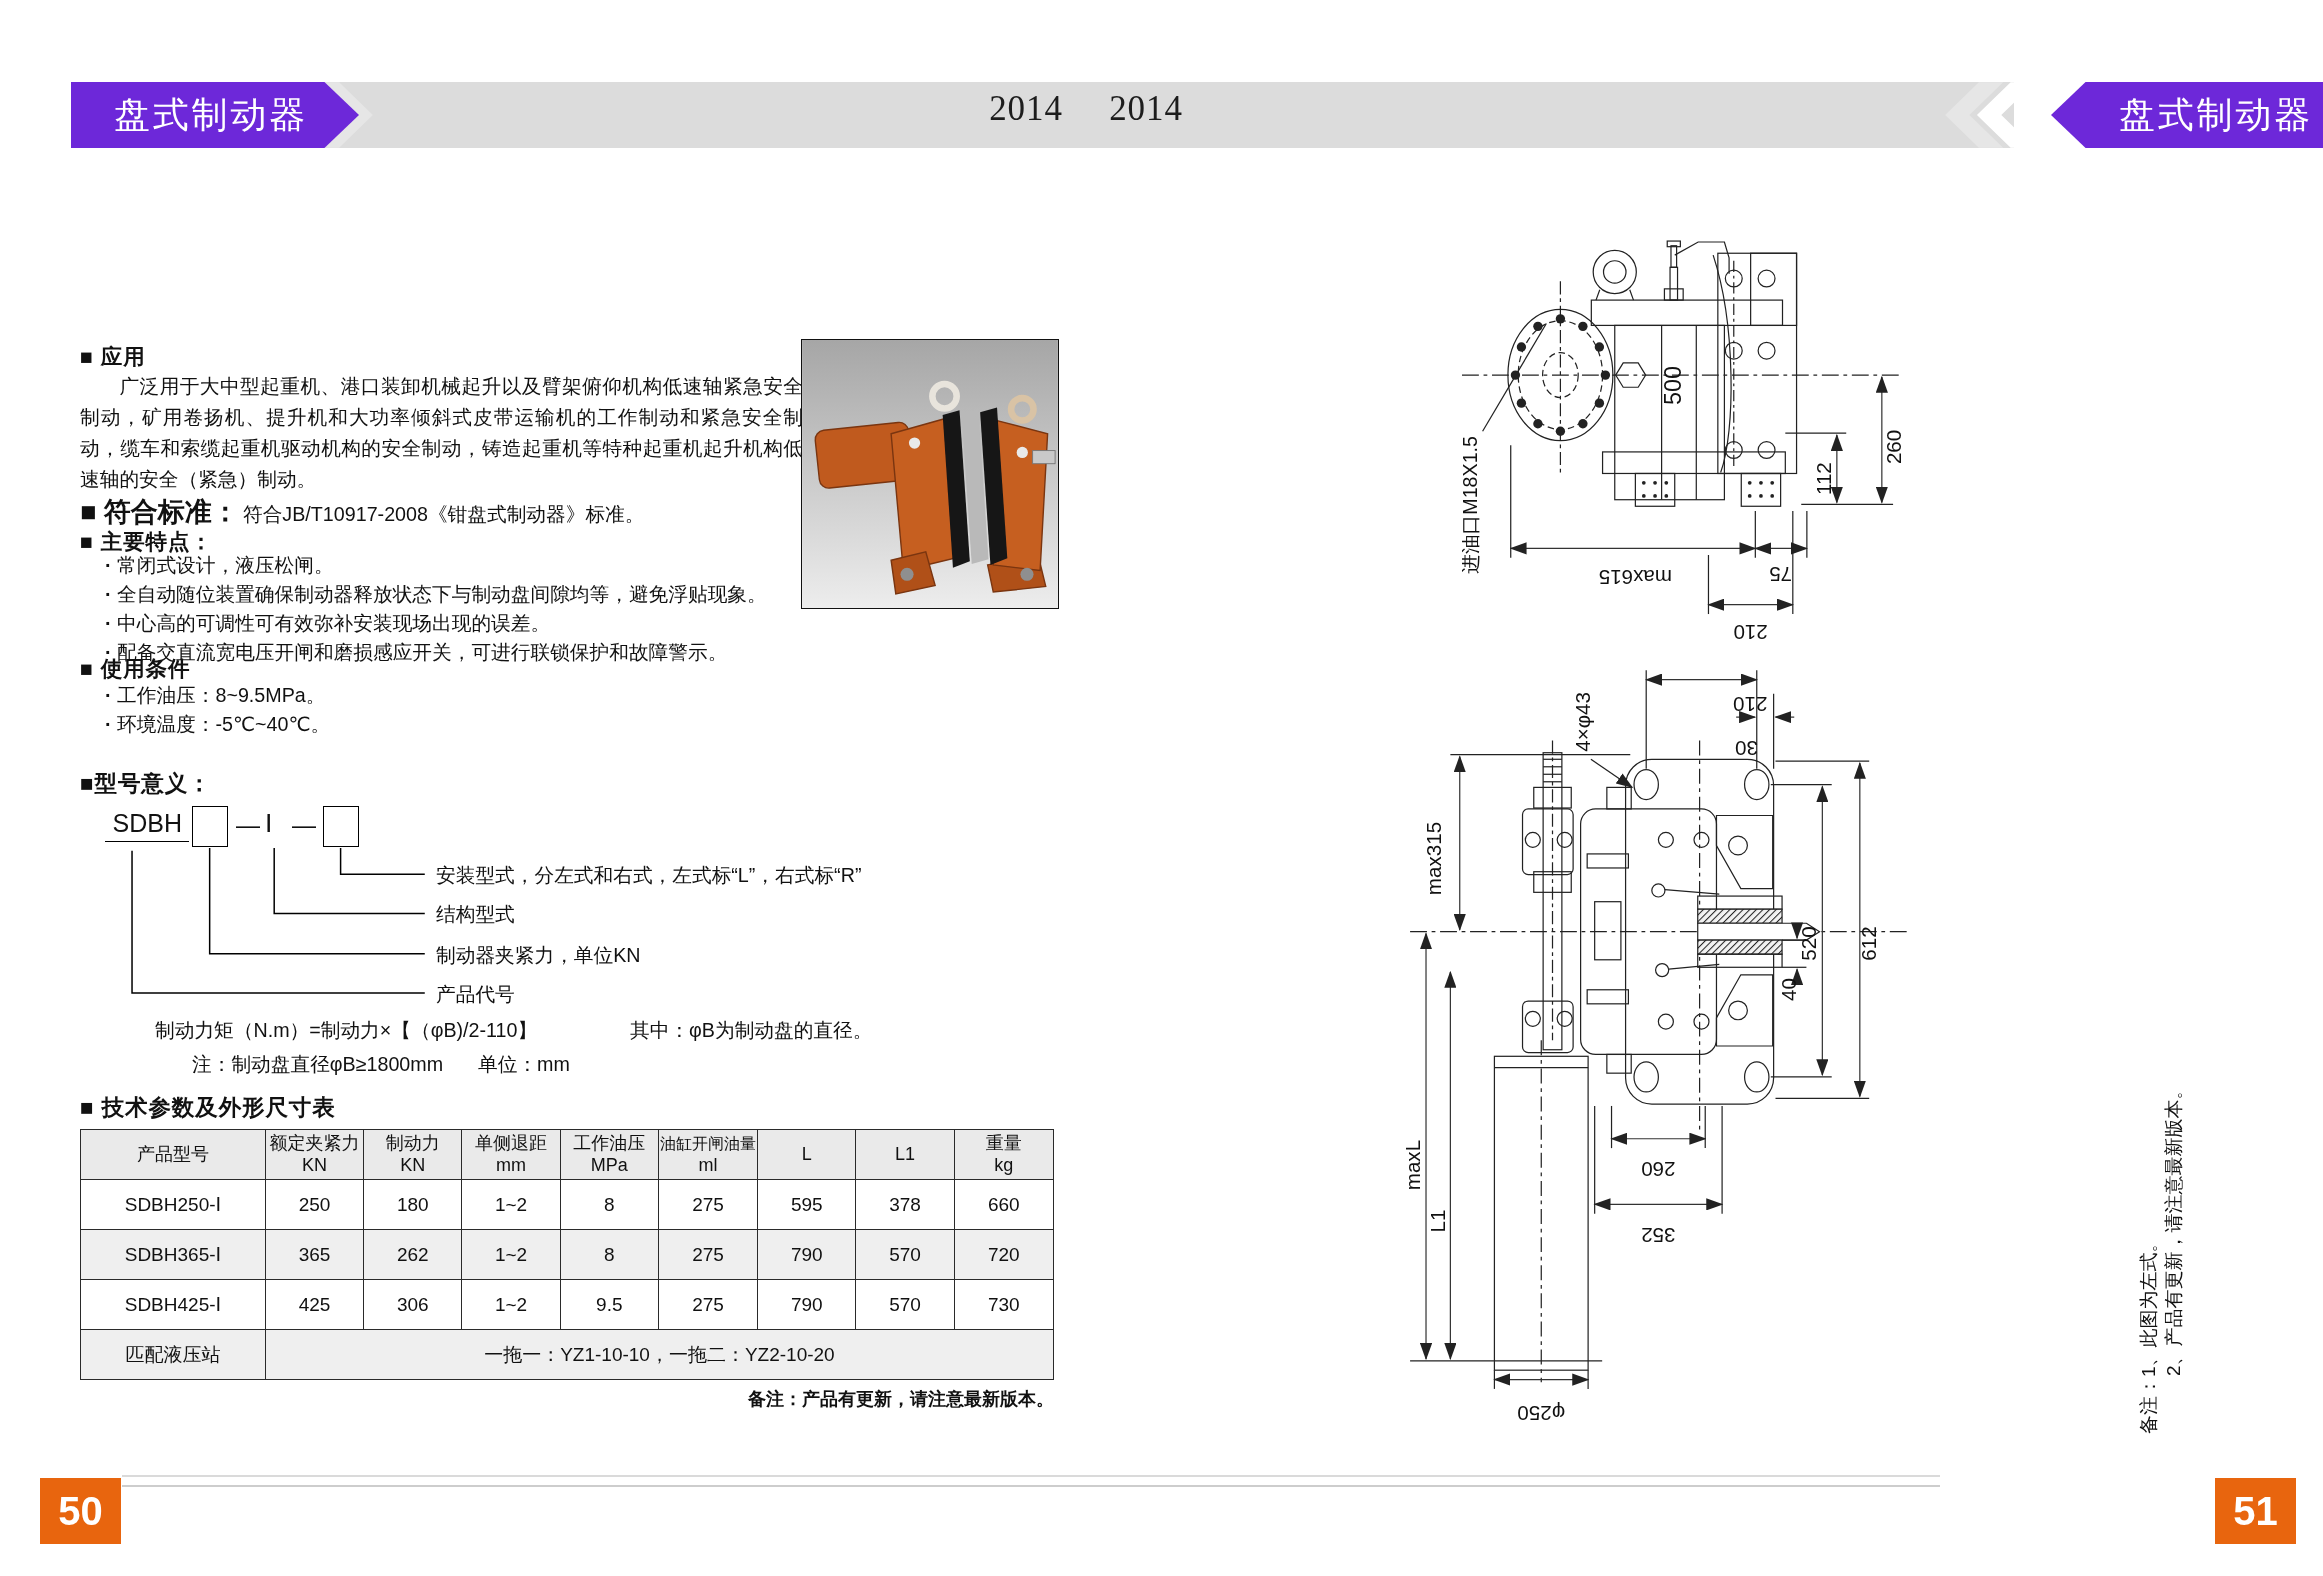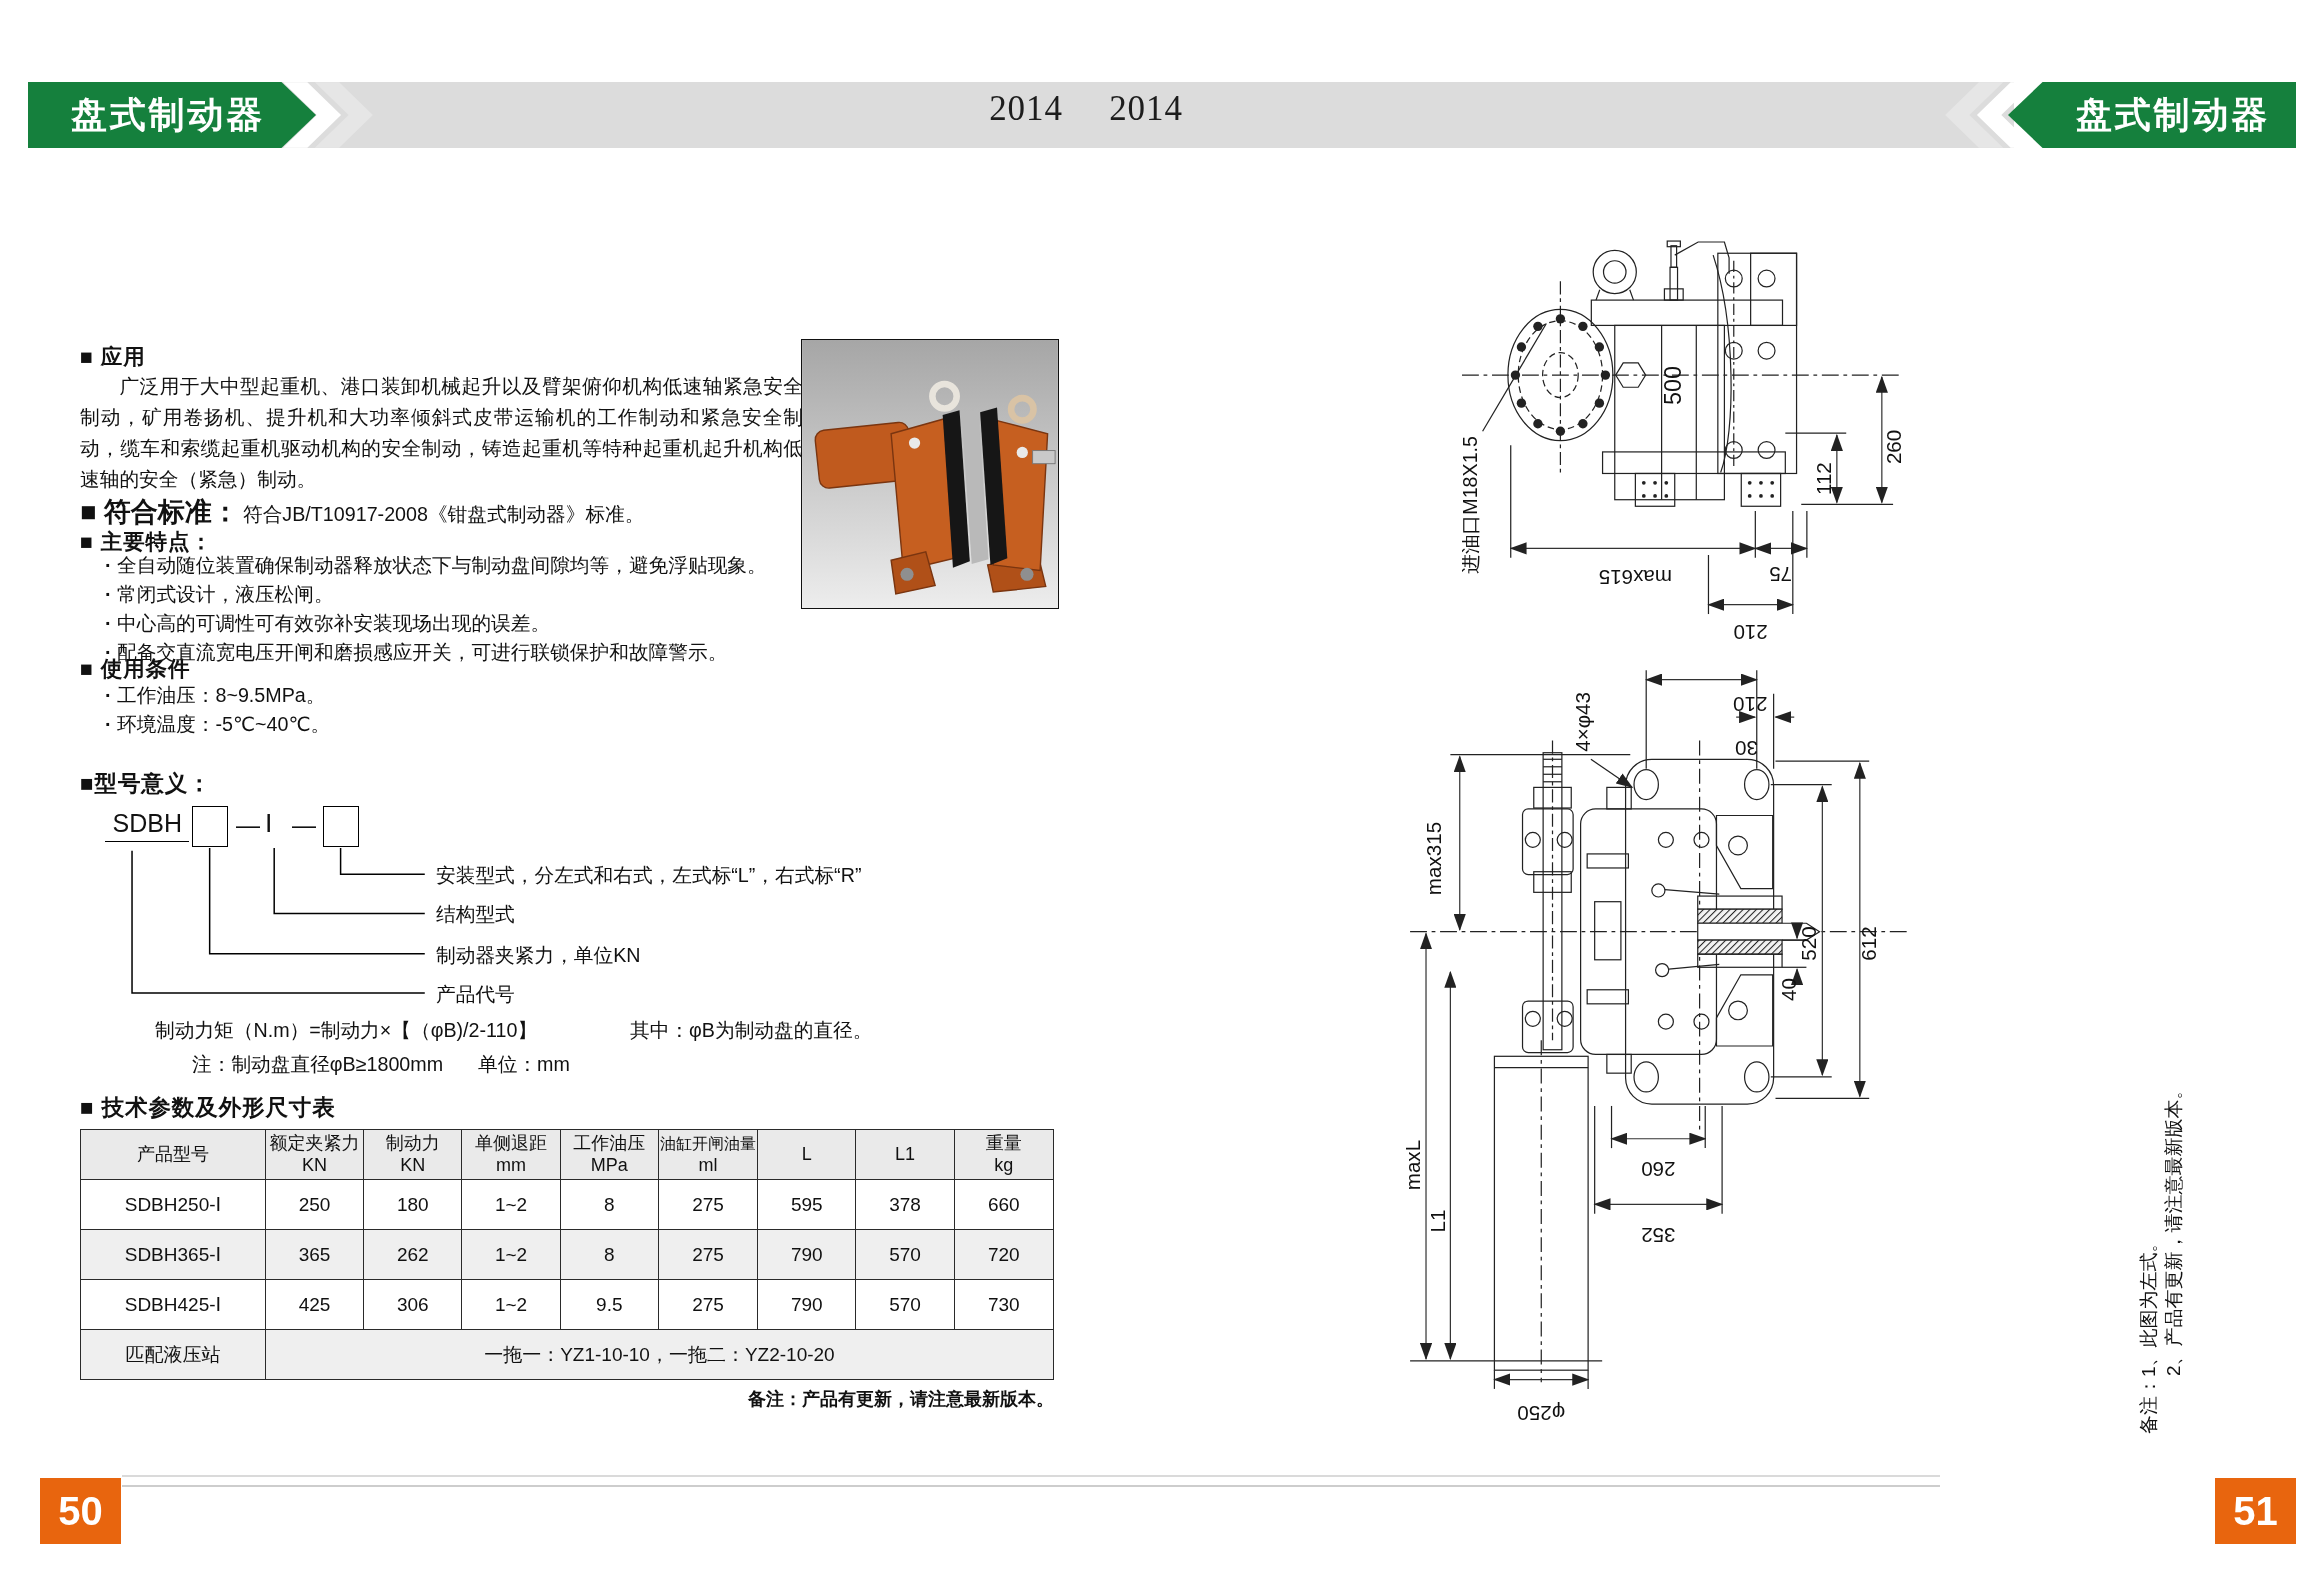--- a/index.html
+++ b/index.html
@@ -1,22 +1,22 @@
 <!DOCTYPE html>
 <html style="font-size:15px"><head>
 <meta charset="utf-8">
 <style>
   html,body{margin:0;padding:0;background:#fff;}
   #canvas{position:relative;width:2324px;height:1577px;background:#fff;overflow:hidden;
           font-family:"Liberation Sans","DejaVu Sans",sans-serif;color:#111;}
   .abs{position:absolute;}
   
   .band{left:281px;top:82px;width:1733px;height:66px;background:#DCDCDC;}
-  .banner{top:82px;width:288px;height:66px;background:#15803d;color:#fff;
-          font-size:36px;font-weight:bold;line-height:66px;letter-spacing:2.8px;}
+  .banner{top:82px;width:288px;height:66px;background:#6d28d9;color:#fff;
+          font-size:36px;font-weight:normal;line-height:66px;letter-spacing:2.8px;margin-left:43px;}
   .banner.left{left:28px;clip-path:polygon(0 0,88% 0,100% 50%,88% 100%,0 100%);padding-left:0;text-align:left;}
   .banner.left span{margin-left:43px;}
   .banner.right{left:2008px;clip-path:polygon(100% 0,12% 0,0 50%,12% 100%,100% 100%);text-align:right;}
   .banner.right span{margin-right:26px;}
   .year{top:89px;width:122px;text-align:center;font-size:35px;color:#1d1d1d;letter-spacing:0.9px;font-family:Liberation Serif, serif;}
   
   .titlebar{left:80px;top:232px;width:972px;height:61px;background:#D6D6D6;
             font-size:33px;font-weight:bold;line-height:61px;}
   .titlebar span{margin-left:52px;letter-spacing:0.9px;}
   
@@ -78,22 +78,22 @@
   <div class="abs h1" style="left:80px;top:342px">■ 应用</div>
   <div class="abs body-par" style="left:80px;top:371px">广泛用于大中型起重机、港口装卸机械起升以及臂架俯仰机构低速轴紧急安全制动，矿用卷扬机、提升机和大功率倾斜式皮带运输机的工作制动和紧急安全制动，缆车和索缆起重机驱动机构的安全制动，铸造起重机等特种起重机起升机构低速轴的安全（紧急）制动。</div>
 
   <div class="abs" style="left:80px;top:494px">
     <span class="inline-b">■ 符合标准：</span>
     <span class="inline-r">符合JB/T10917-2008《钳盘式制动器》标准。</span>
   </div>
 
   <div class="abs h1" style="left:80px;top:527px">■ 主要特点：</div>
   <ul class="abs dotlist" style="left:105px;top:551px">
+    <li>常闭式设计，液压松闸。</li>
     <li>全自动随位装置确保制动器释放状态下与制动盘间隙均等，避免浮贴现象。</li>
-    <li>常闭式设计，液压松闸。</li>
     <li>中心高的可调性可有效弥补安装现场出现的误差。</li>
     <li>配备交直流宽电压开闸和磨损感应开关，可进行联锁保护和故障警示。</li>
   </ul>
 
   <div class="abs h1" style="left:80px;top:654px">■ 使用条件</div>
   <ul class="abs dotlist" style="left:105px;top:681px">
     <li>工作油压：8~9.5MPa。</li>
     <li>环境温度：-5℃~40℃。</li>
   </ul>
 

